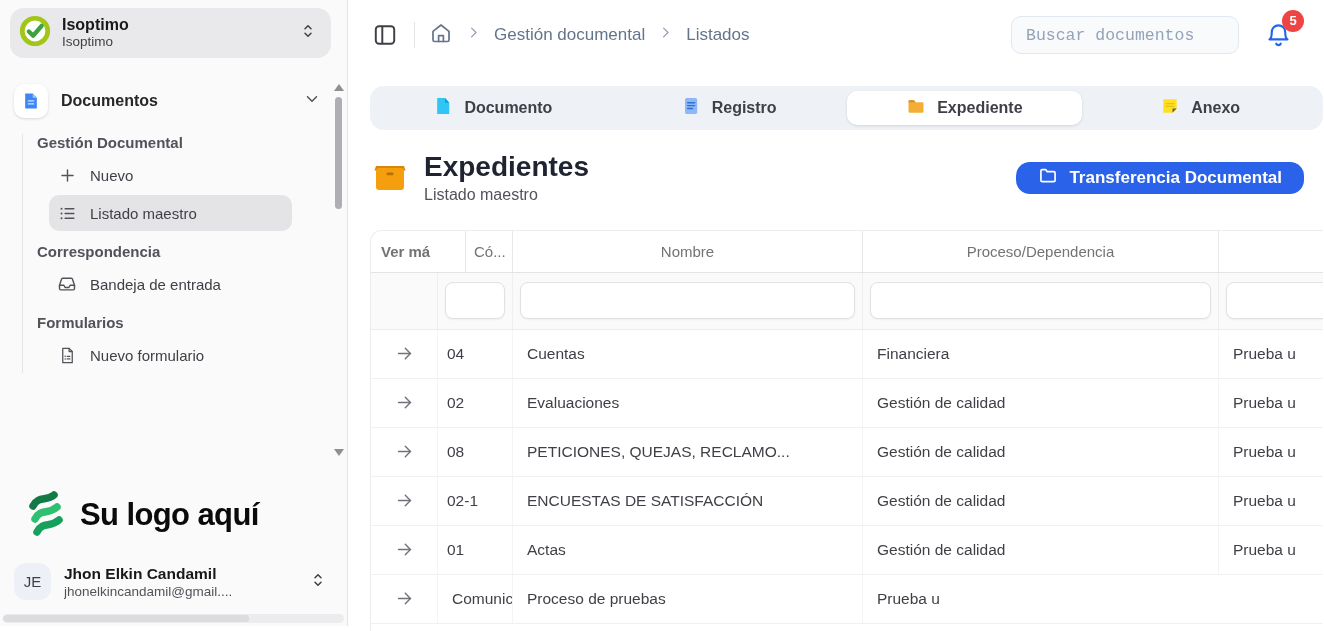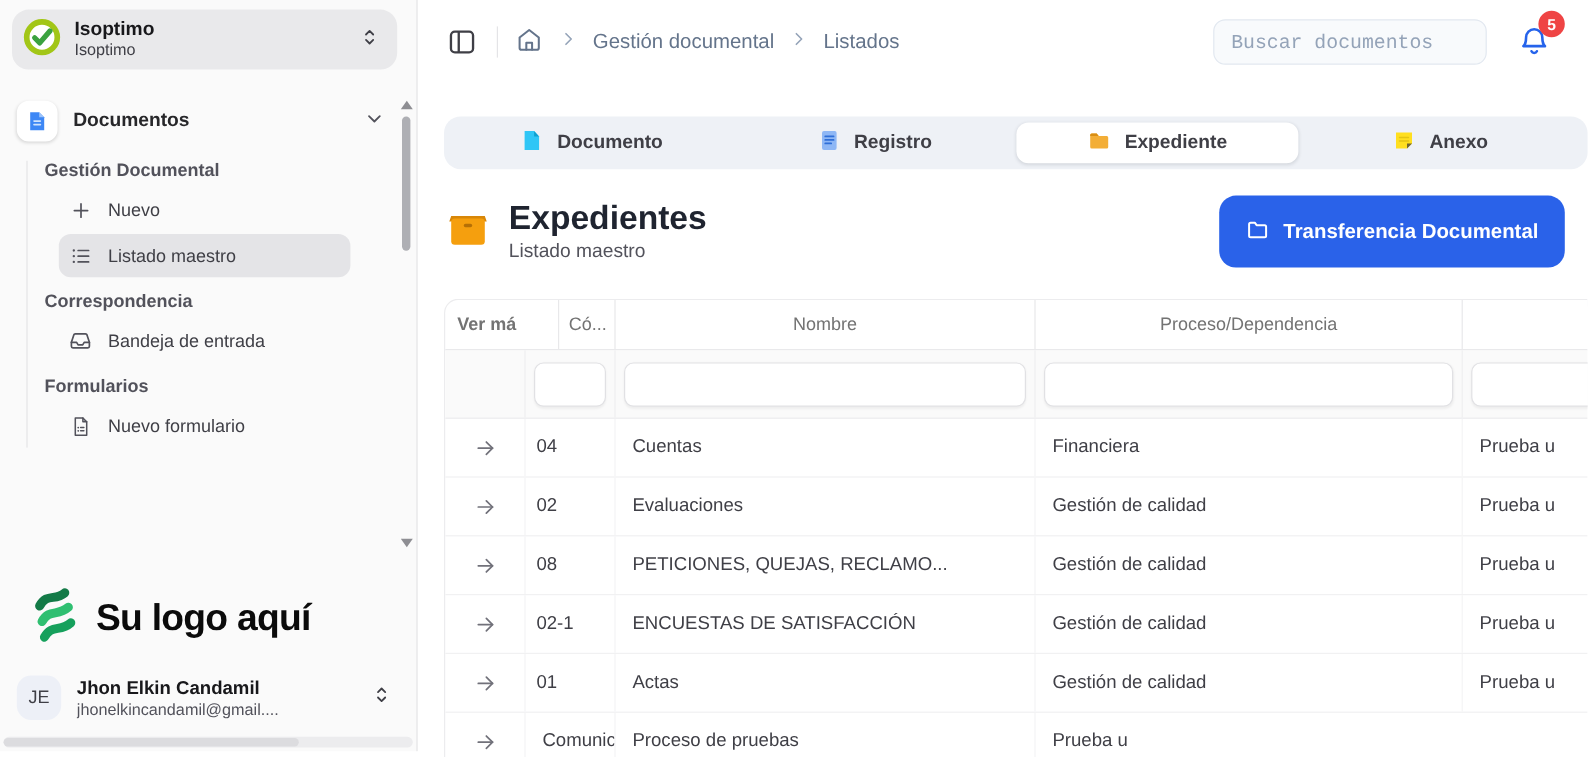--- a/index.html
+++ b/index.html
@@ -81,36 +81,36 @@
   }
   .search-input::placeholder { color: #94a3b8; }
   .bell-wrap { position: relative; margin: 4px 14px 0 12px; cursor: pointer; }
   .badge {
     position: absolute; top: -12px; right: -12px; width: 22px; height: 22px;
     background: #ef4444; border-radius: 50%; color: #fff; font-size: 13px; font-weight: 700;
     display: flex; align-items: center; justify-content: center;
   }
 
   .tabbar {
-    margin: 27px 0 0 22px; width: 953px; min-height: 44px;
+    margin: 16px 0 0 22px; width: 953px; min-height: 44px;
     background: #eef1f6; border-radius: 14px; padding: 5px; display: flex;
   }
   .tab {
     flex: 1; display: flex; align-items: center; justify-content: center; gap: 11px;
     font-size: 16px; font-weight: 600; color: #3f3f46; border-radius: 10px; cursor: pointer;
   }
   .tab.active { background: #fff; box-shadow: 0 1px 3px rgba(16,24,40,.12); }
 
   .page-head { margin: 22px 20px 0 22px; display: flex; align-items: center; justify-content: space-between; }
   .ph-left { display: flex; align-items: center; gap: 14px; }
   .page-title { font-size: 28px; font-weight: 700; color: #1f2430; line-height: 1.1; }
   .page-subtitle { font-size: 16px; color: #52525b; margin-top: 3px; }
   .primary-btn {
     background: #2a62e9; color: #fff; border: none; border-radius: 14px;
-    height: 60px; padding: 12px 22px; font-family: "Liberation Sans", sans-serif;
+    height: 32px; padding: 12px 22px; font-family: "Liberation Sans", sans-serif;
     font-size: 17px; font-weight: 600; display: flex; align-items: center; gap: 11px; cursor: pointer;
   }
 
   
   .table {
     margin: 26px 0 0 22px; width: 953px; flex: 1;
     border: 1px solid #ececee; border-right: none; border-bottom: none;
     border-top-left-radius: 12px; overflow: hidden;
   }
   .trow { display: grid; grid-template-columns: 66px 75px 350px 356px 142px; }

